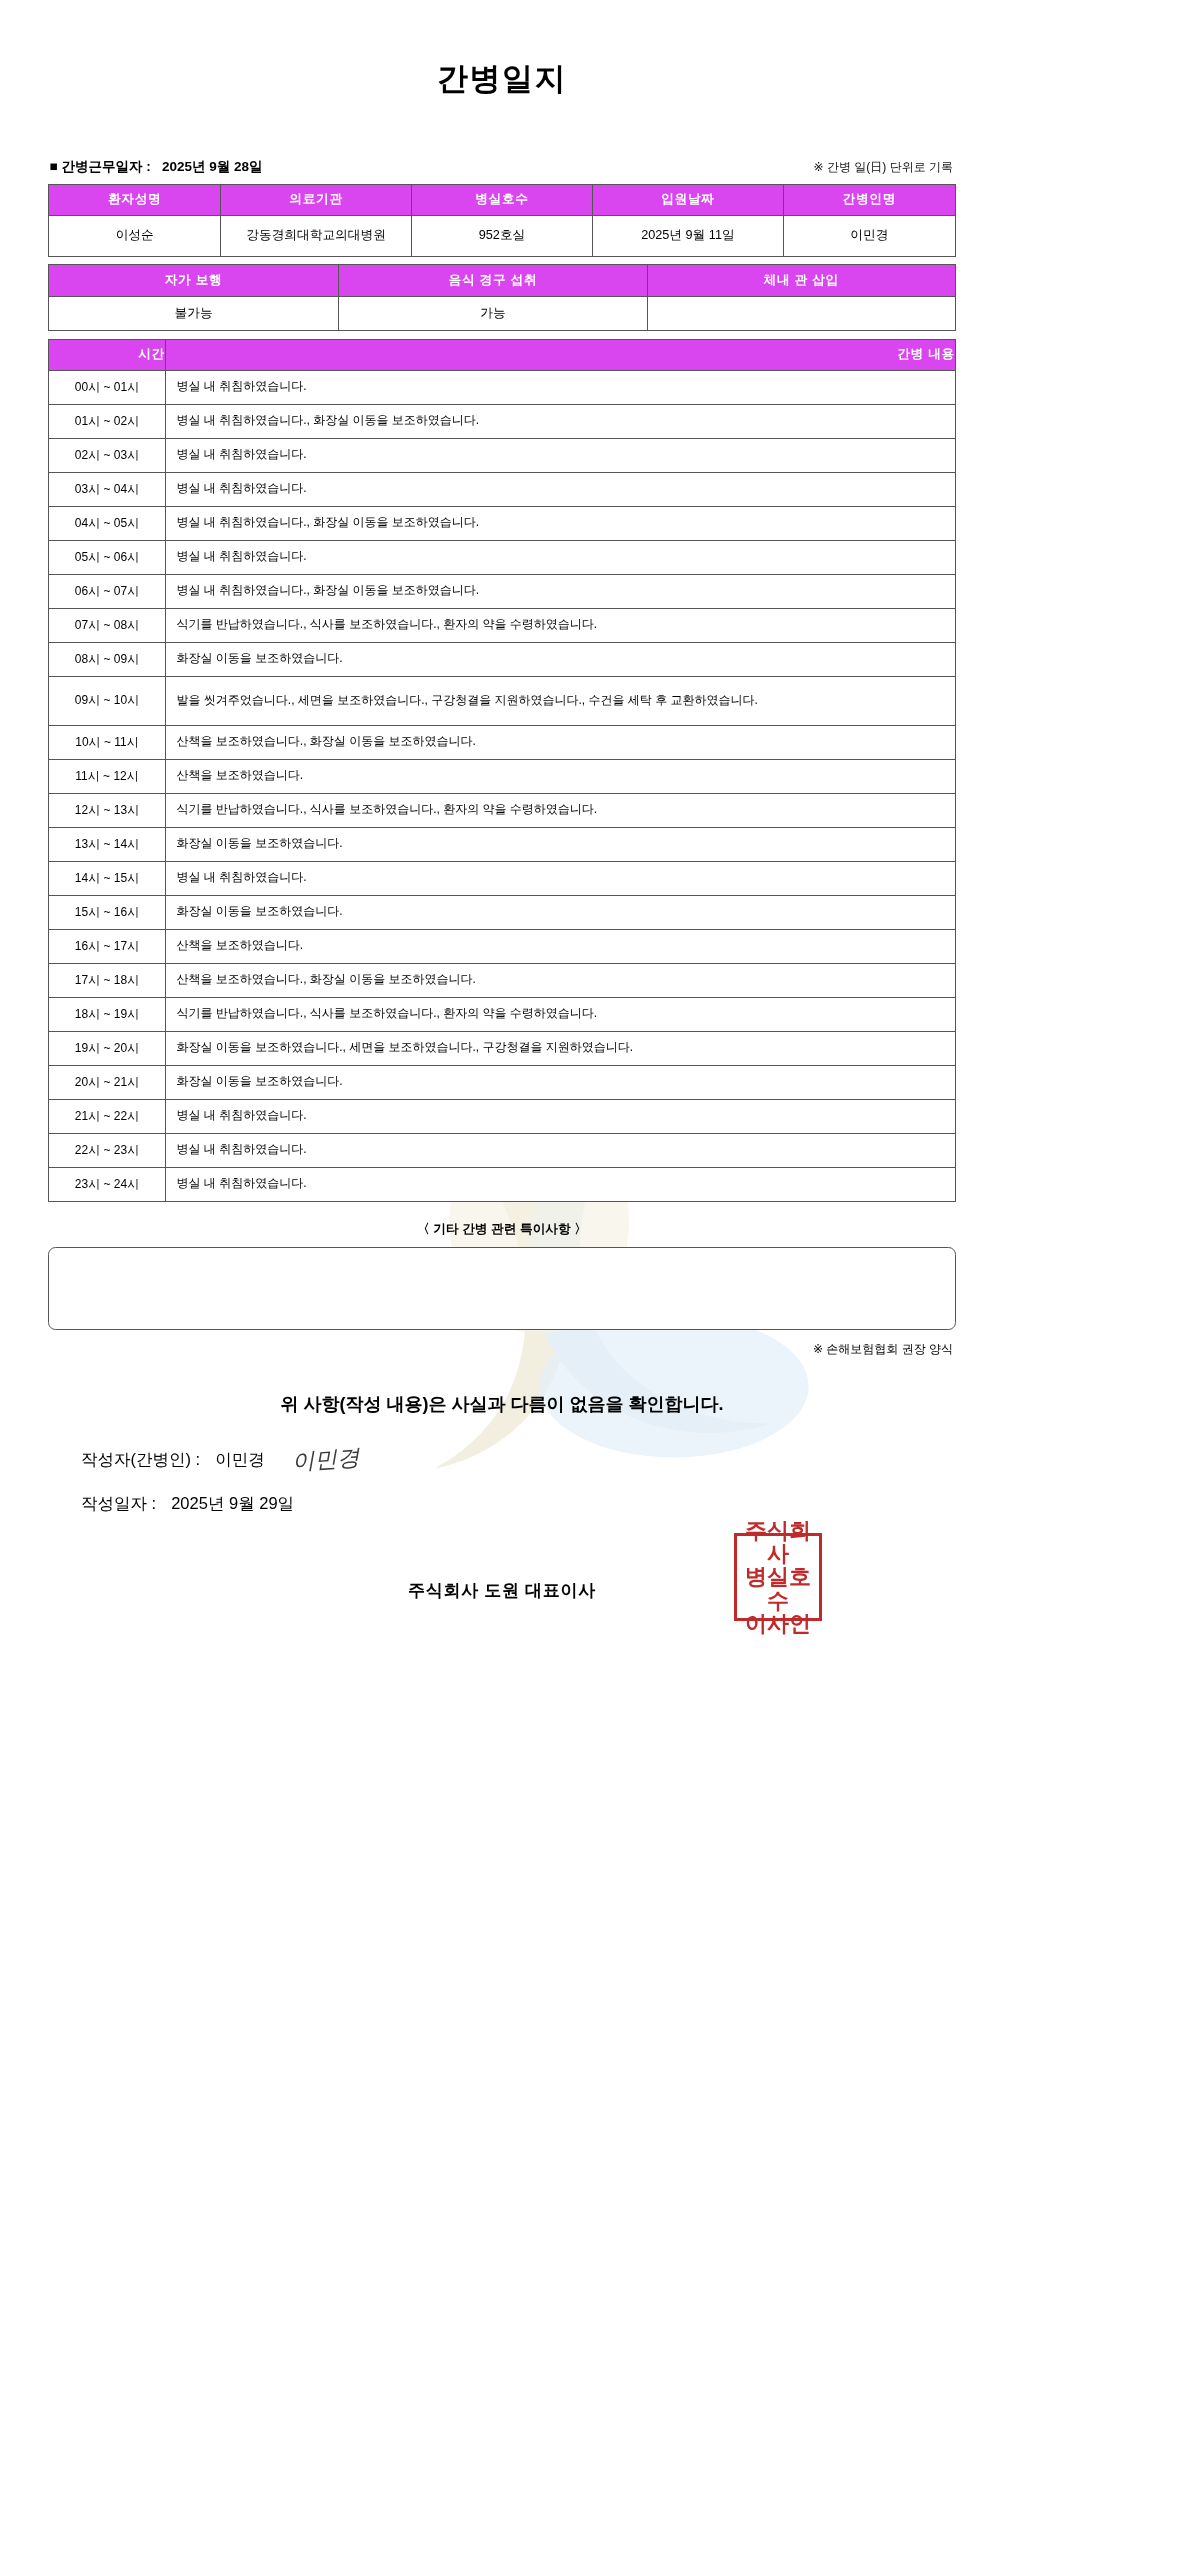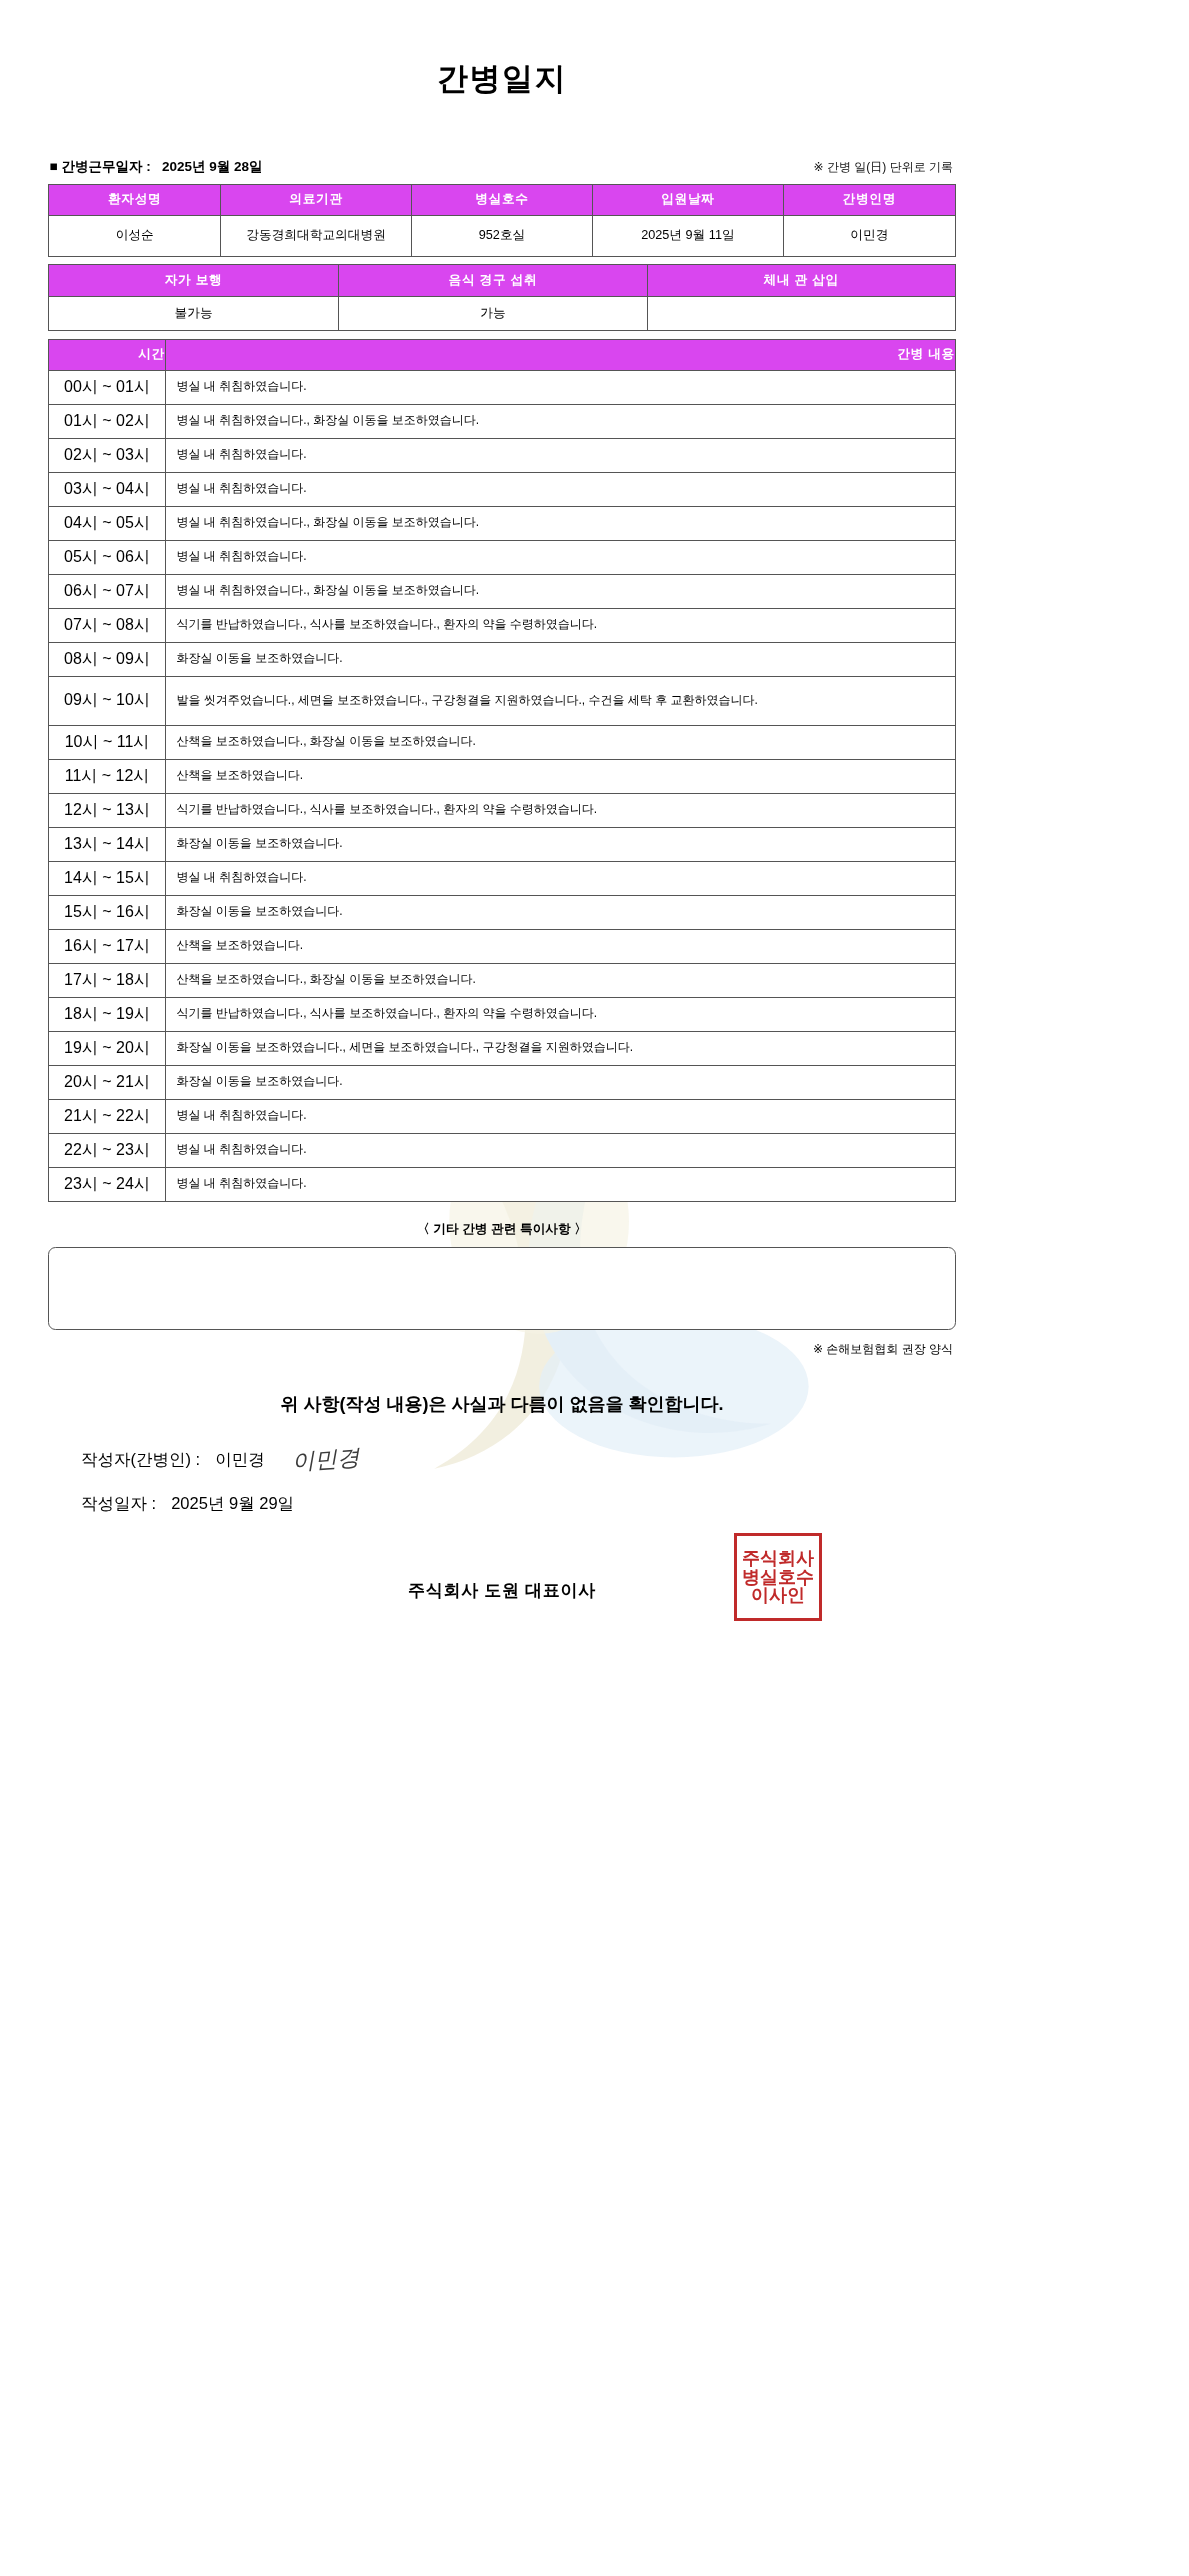--- a/index.html
+++ b/index.html
@@ -82,21 +82,21 @@
 
   table.second { margin-top: 7.5px; }
   table.second th { height: 31px; }
   table.second td { height: 33px; }
 
   table.log { margin-top: 7.5px; }
   table.log th { height: 30px; text-align: right; }
   table.log td.time {
     width: 117px;
     height: 33px;
-    font-size: 16px;
+    font-size: 12px;
   }
   table.log td.desc {
     text-align: left;
     padding-left: 10.5px;
     font-size: 12px;
     line-height: 1.45;
     height: 33px;
   }
   table.log td.desc.two { height: 48px; }
 
@@ -156,21 +156,21 @@
   }
   .company-name { display: inline-block; padding-top: 34px; letter-spacing: 0.7px; }
   .stamp {
     position: absolute;
     left: 686px;
     top: -12px;
     width: 88px;
     height: 88px;
     border: 3.7px solid #c02a2a;
     color: #c02a2a;
-    font-size: 18px;
+    font-size: 22px;
     font-weight: bold;
     line-height: 1.05;
     letter-spacing: 0px;
     display: flex;
     align-items: center;
     justify-content: center;
     text-align: center;
     font-family: "DejaVu Sans", sans-serif;
     padding: 1.5px;
     box-sizing: border-box;

